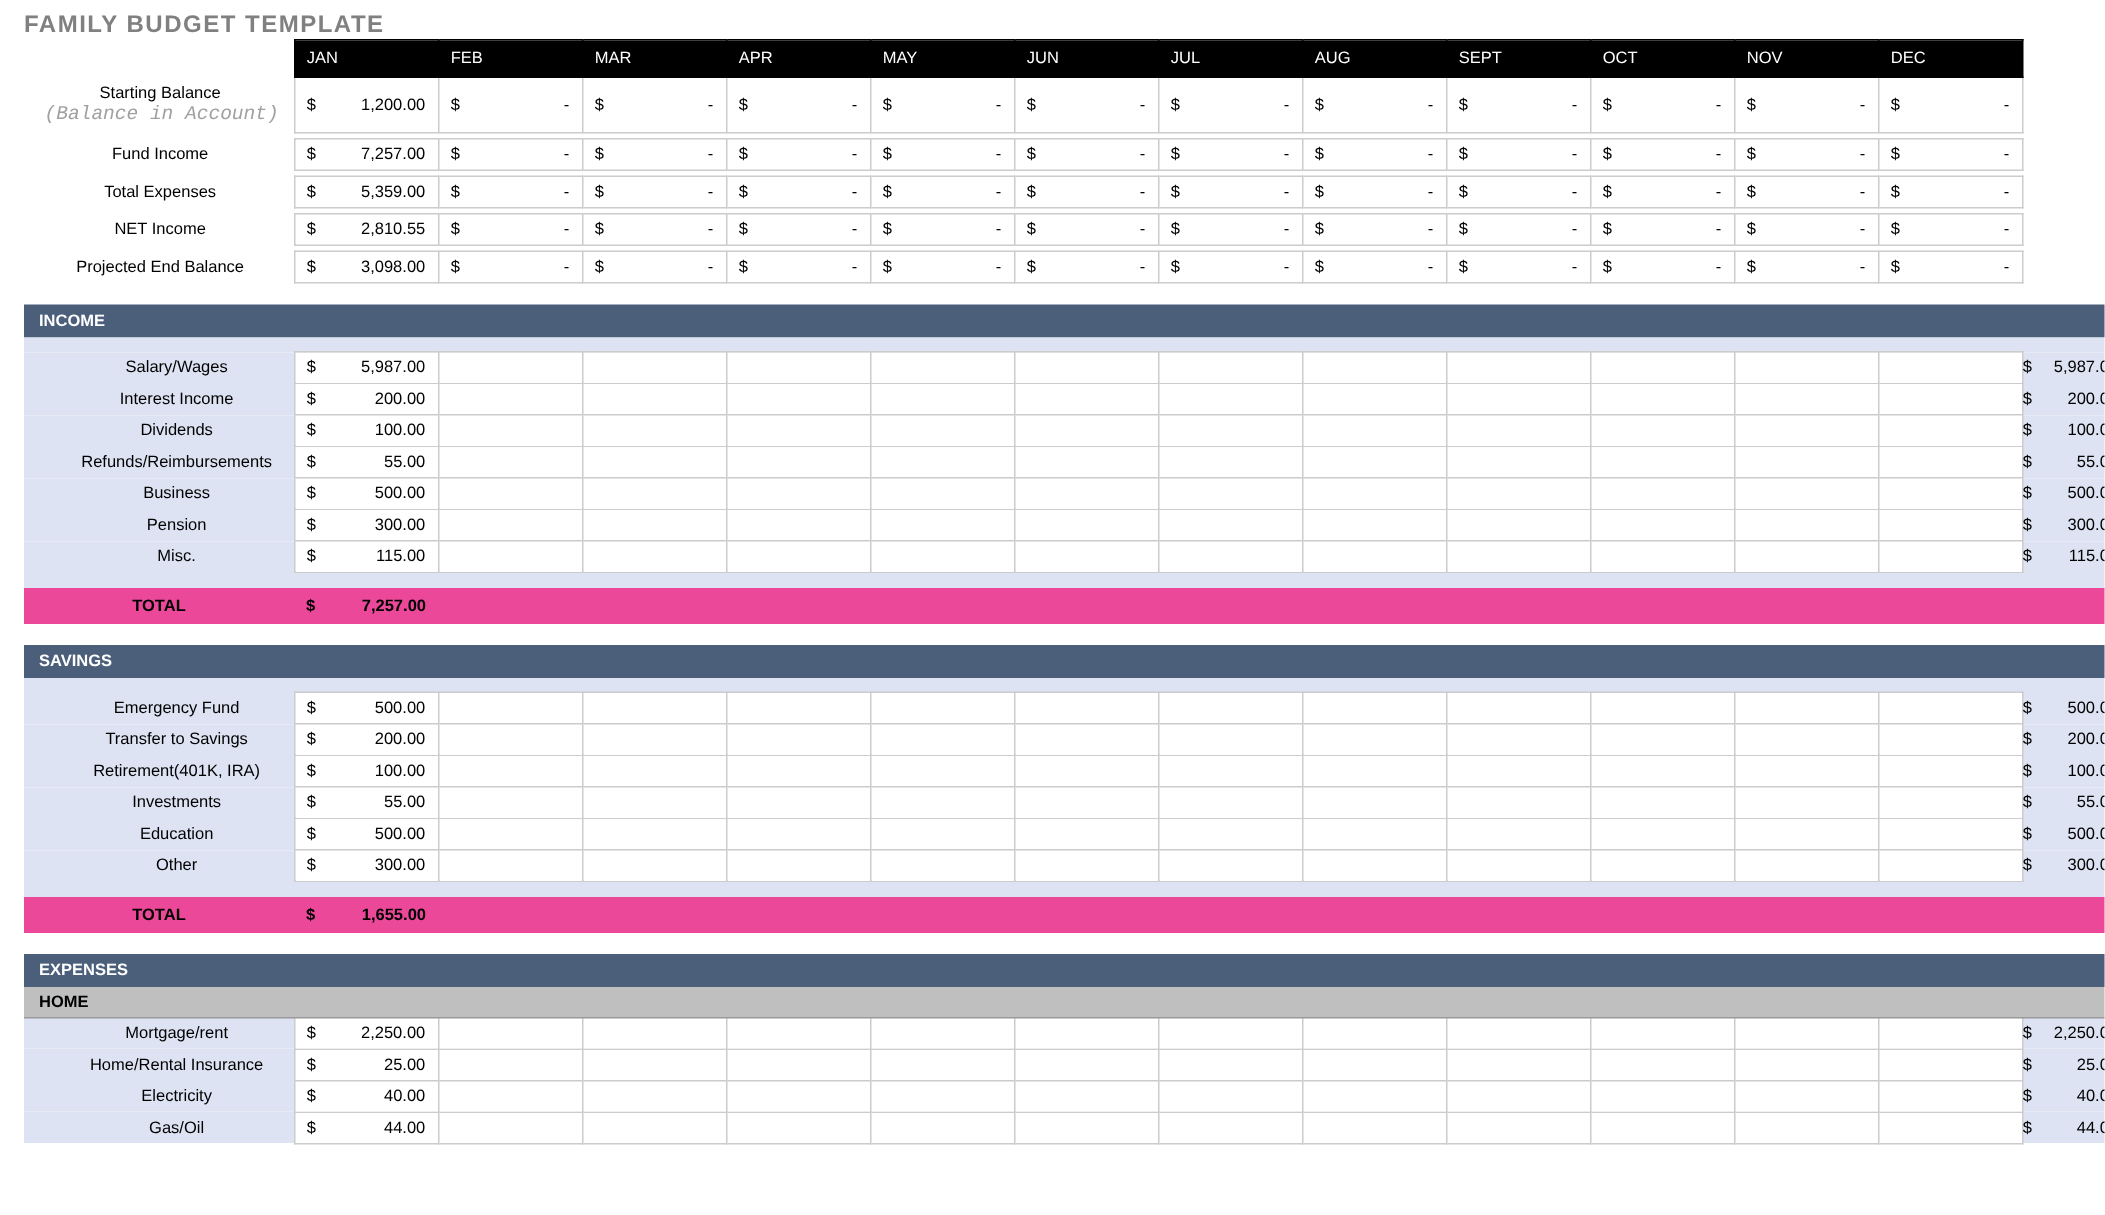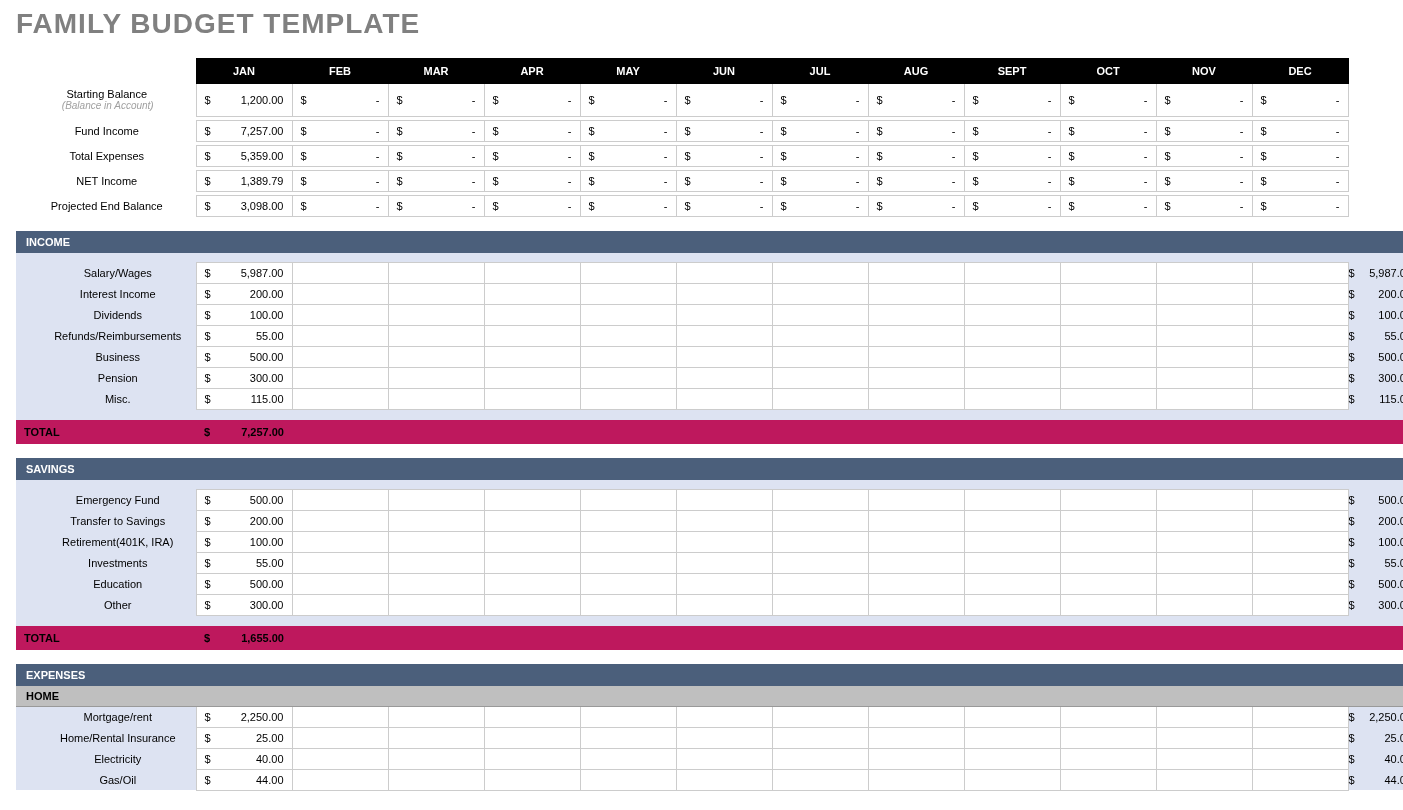--- a/index.html
+++ b/index.html
@@ -1,34 +1,34 @@
 <!DOCTYPE html>
 <html><head>
 <meta charset="utf-8">
 <style>
   * { box-sizing: border-box; margin: 0; padding: 0; }
   body { font-family: "Century Gothic", "Avant Garde", Arial, sans-serif; font-size: 11px; background: #fff; color: #000; padding: 8px 16px; width: 1403px; }
-  .title { font-size: 28px; font-weight: bold; color: #808080; letter-spacing: 1px; margin-bottom: 18px; }
+  .title { font-size: 16px; font-weight: bold; color: #808080; letter-spacing: 1px; }
   table { border-collapse: collapse; width: 100%; table-layout: fixed; }
   .label-col { width: 180px; }
   .month-col { width: 96px; }
   .total-col { width: 70px; }
-  th.month { background: #000; color: #fff; text-align: center; font-weight: bold; padding: 6px 8px; border: 1px solid #000; margin-left: 15px; }
+  th.month { background: #000; color: #fff; text-align: left; font-weight: normal; padding: 6px 8px; border: 1px solid #000; margin-left: 15px; }
   .row-label { text-align: center; padding: 4px 4px 4px 6px; font-size: 11px; }
-  .row-sublabel { color: #a0a0a0; font-style: italic; font-size: 10px; padding: 0 4px 2px 6px; }
+  .row-sublabel { color: #a0a0a0; font-style: italic; font-size: 13px; padding: 0 4px 2px 6px; font-family: Liberation Mono, monospace; }
   .vcell { border: 1px solid #ccc; padding: 3px 8px; position: relative; height: 21px; }
   .vcell .cur { float: left; }
   .vcell .amt { float: right; }
   .summary-spacer td { height: 4px; }
   .section-head td { background: #4b5f7b; color: #fff; font-weight: bold; padding: 5px 10px; font-size: 11px; }
   .subsection-head td { background: #bfbfbf; font-weight: bold; padding: 4px 10px; font-size: 11px; border-bottom: 1px solid #999; }
   .detail-body { background: #dde3f2; }
   .detail-body .row-label { padding-left: 28px; }
   .detail-body .vcell { background: #fff; }
-  .total-row td { background: #be185d; font-weight: bold; padding: 6px 8px; }
+  .total-row td { background: #ec4899; font-weight: bold; padding: 6px 8px; text-align: center; }
   .total-row .cur { float: left; }
   .total-row .amt { float: right; }
   .gap td { height: 14px; background: #fff; border: none; }
   .detail-gap td.pad { background: #dde3f2; height: 10px; }
   .rt { text-align: right; padding-right: 6px; font-size: 11px; }
   .rt .cur { float: left; padding-left: 0; }
   .rt .amt { float: right; }
 </style>
 </head>
 <body>
@@ -268,21 +268,21 @@
         <td></td>
         <td></td>
         <td></td>
       </tr>
       <tr>
         <td class="row-label">
           <div>NET Income</div>
         </td>
         <td class="vcell">
           <span class="cur">$</span>
-          <span class="amt">1,389.79</span>
+          <span class="amt">2,810.55</span>
         </td>
         <td class="vcell">
           <span class="cur">$</span>
           <span class="amt">-</span>
         </td>
         <td class="vcell">
           <span class="cur">$</span>
           <span class="amt">-</span>
         </td>
         <td class="vcell">

